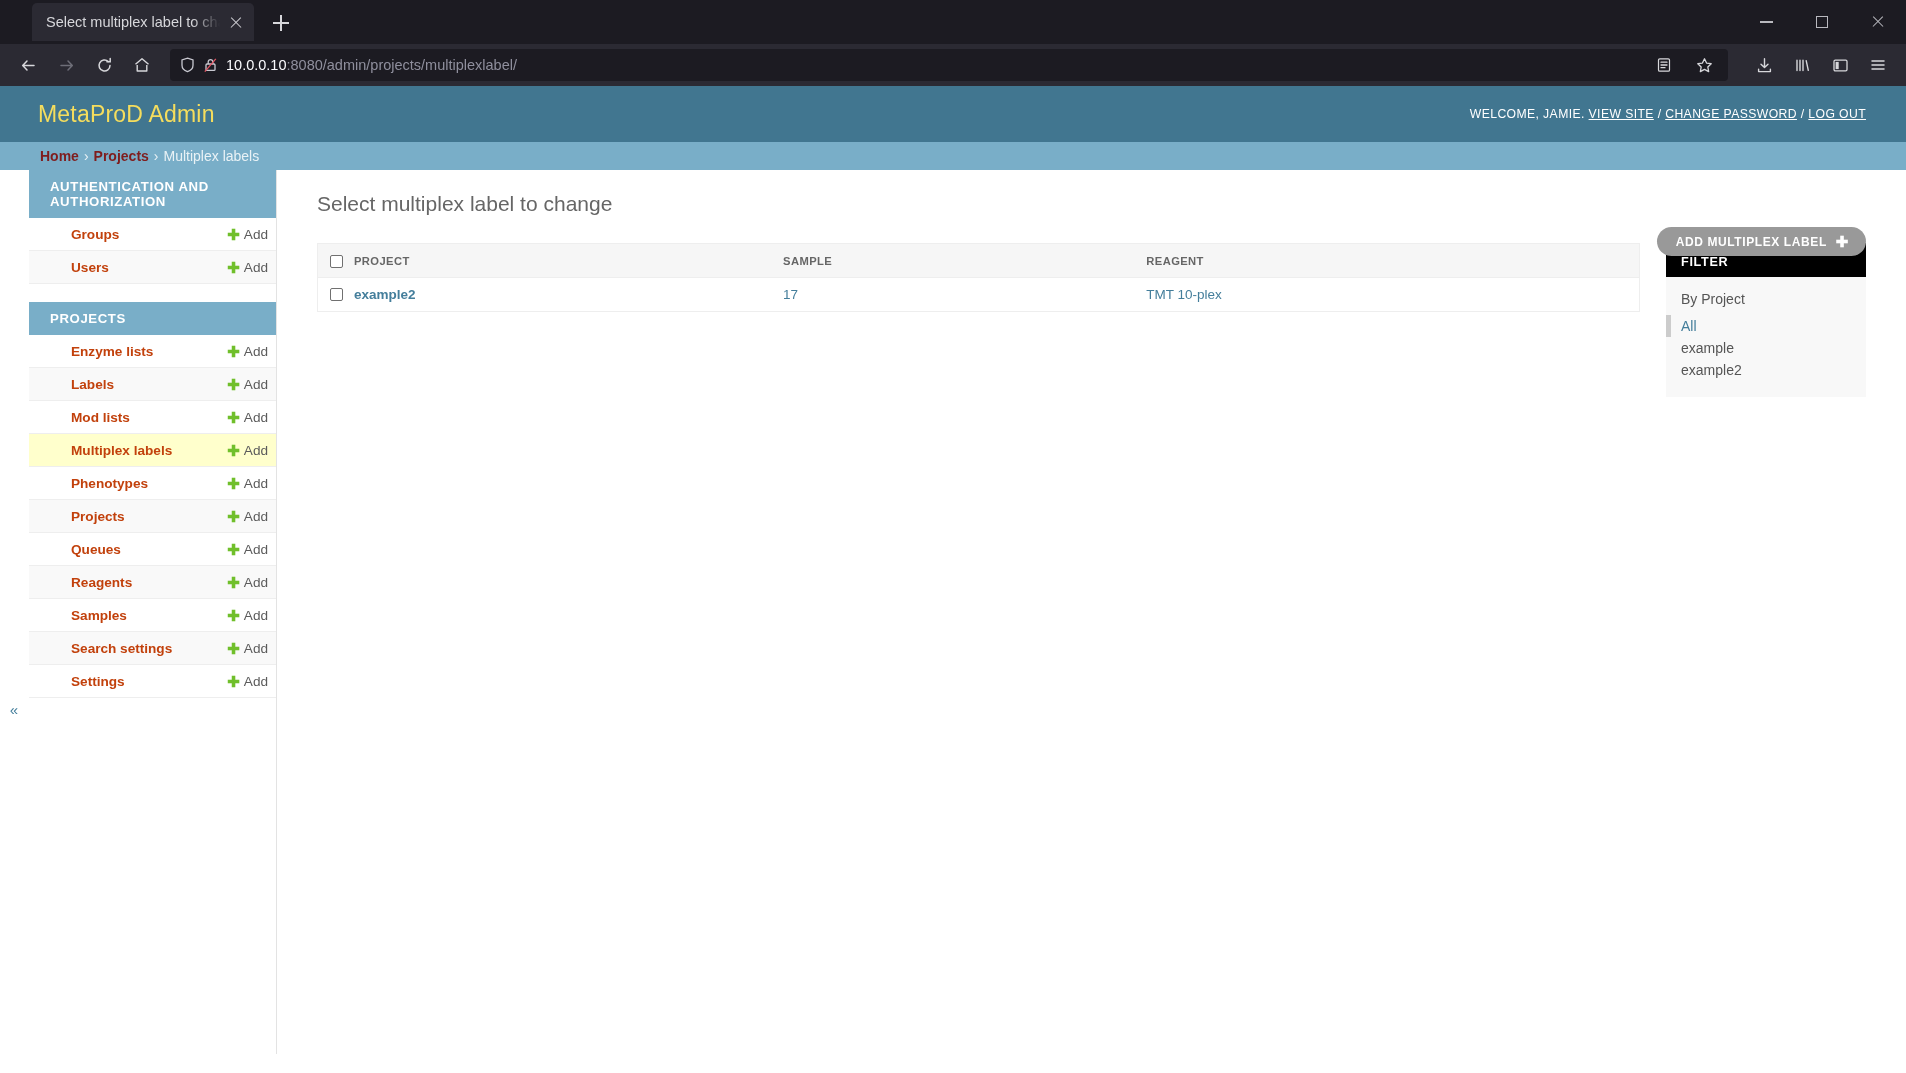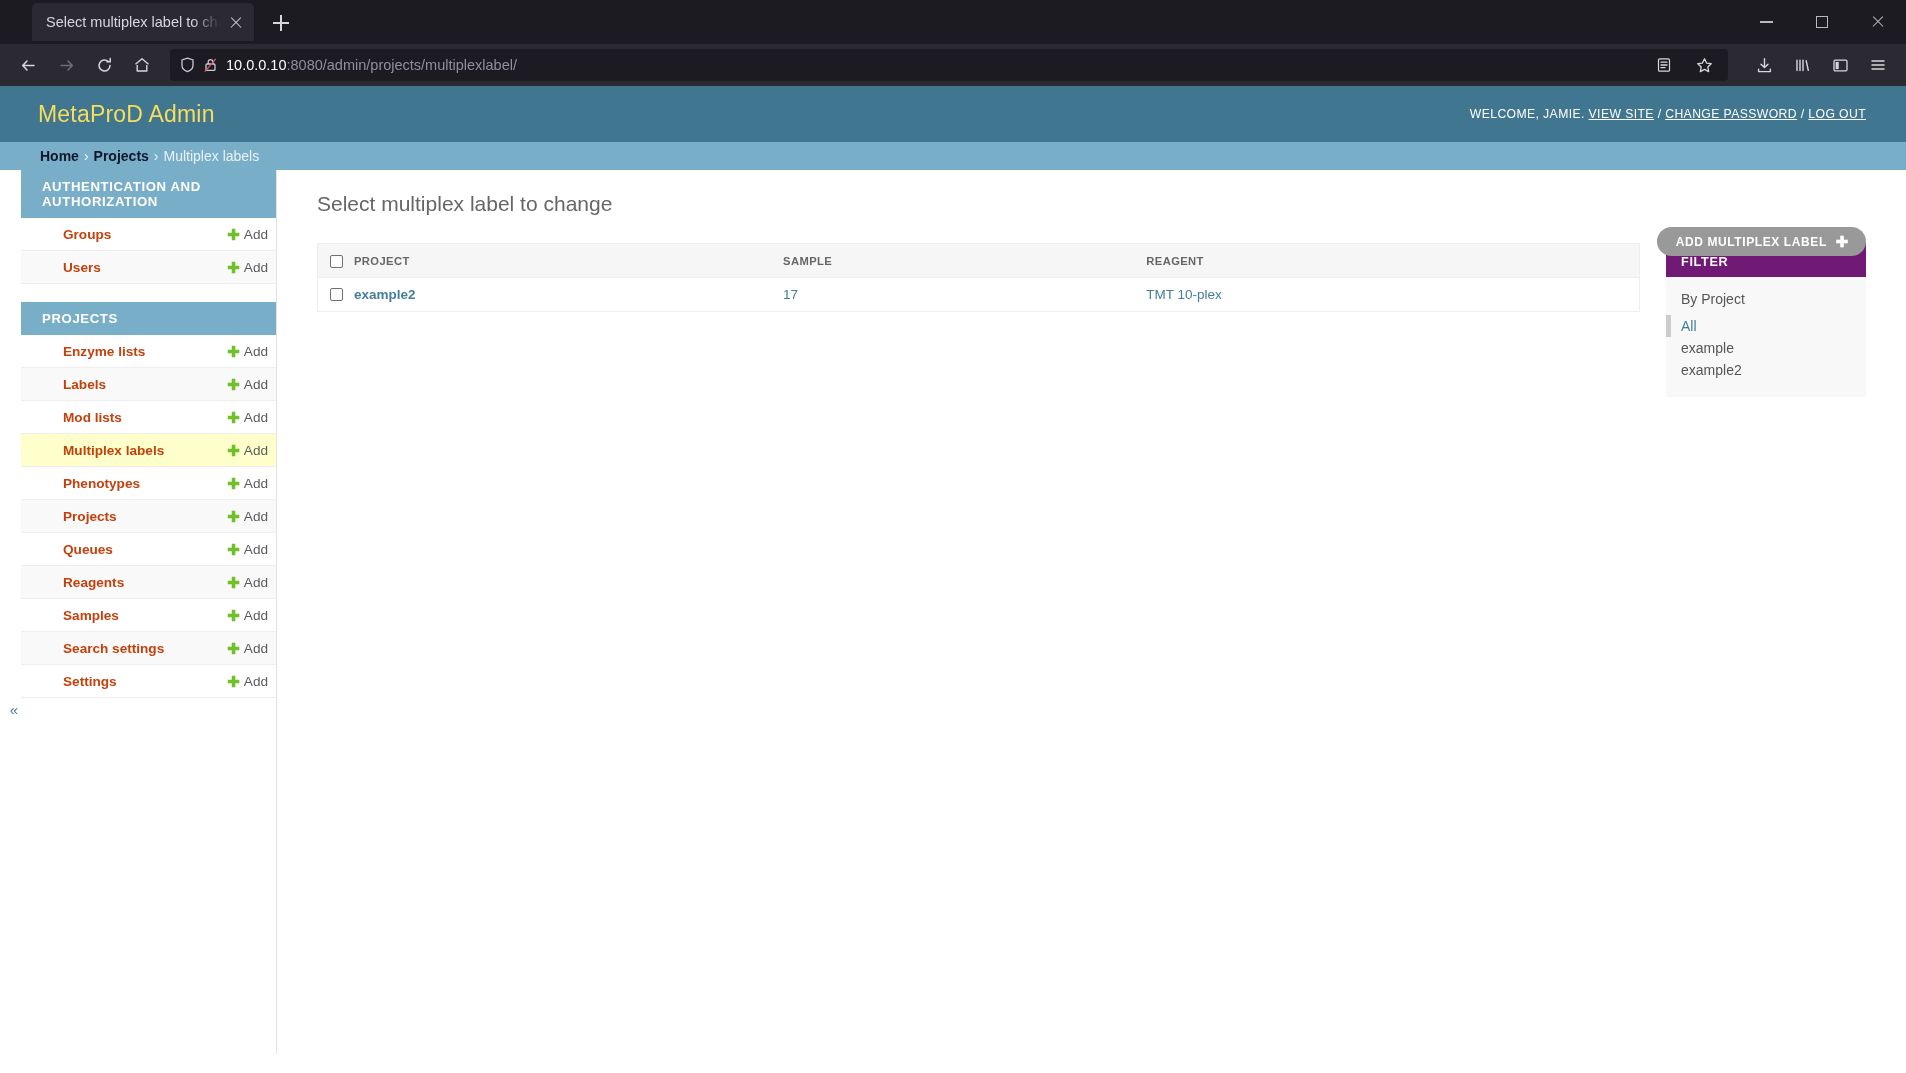--- a/index.html
+++ b/index.html
@@ -79,21 +79,21 @@
     justify-content: space-between; padding: 0 40px 0 38px;
   }
   .branding { color: #f5dd5d; font-size: 23px; font-weight: 300; letter-spacing: .2px; }
   .usertools { color: #fff; font-size: 12.2px; font-weight: normal; letter-spacing: .4px; }
   .usertools a { color: #fff; text-decoration: underline; }
 
   .breadcrumbs {
     background: #79aec8; height: 28px; display: flex; align-items: center;
     padding: 0 40px; color: #fff; font-size: 14px;
   }
-  .breadcrumbs a { color: #0f172a; text-decoration: none; font-weight: bold; }
+  .breadcrumbs a { color: #7f1d1d; text-decoration: none; font-weight: bold; }
   .breadcrumbs .sep { padding: 0 5px; color: #e8f1f5; }
   .breadcrumbs .current { color: #e9f2f6; }
 
   .body-wrap { display: flex; align-items: flex-start; }
 
   
   .sidebar {
     width: 277px; flex: 0 0 277px; background: #fff; border-right: 1px solid #e3e3e3;
     min-height: 884px; padding: 0;
   }
@@ -102,21 +102,21 @@
     width: 100%; height: 20px; font-size: 13.5px; color: #999;
     border: 1px solid #ccc; padding: 1px 5px; font-family: "Liberation Sans", sans-serif;
     background: #fff;
   }
   .filter-input::placeholder { color: #999; }
   .app-caption {
     background: #79aec8; color: #fff; font-size: 13.2px; font-weight: bold;
     letter-spacing: .6px; padding: 9px 0 9px 21px; margin-left: 21px;
     margin-right: 0; text-transform: uppercase;
   }
-  .app-block { margin-left: 0; }
+  .app-block { margin-left: 8px; }
   .model-row {
     display: flex; align-items: center; justify-content: space-between;
     height: 33px; padding: 0 8px 0 42px; border-bottom: 1px solid #eee;
     margin-left: 21px; background: #fff;
   }
   .model-row.alt { background: #f9f9f9; }
   .model-row.current { background: #ffffcc; }
   .model-link { color: #c2410c; font-size: 13.6px; font-weight: bold; text-decoration: none; }
   .add-link { color: #5b5b5b; font-size: 13.6px; text-decoration: none; display: flex;
     align-items: center; gap: 4px; }
@@ -192,21 +192,21 @@
     padding: 11px 10px 11px 10px; font-size: 13.6px; color: #666;
     border: 1px solid #eee; border-top: none; background: #fff;
   }
 
   
   .filter-panel {
     width: 200px; flex: 0 0 200px; margin-left: 26px; background: #f8f8f8;
     border-left: none;
   }
   .filter-head {
-    background: #701a75; color: #fff; font-size: 12.6px; font-weight: bold;
+    background: #000000; color: #fff; font-size: 12.6px; font-weight: bold;
     letter-spacing: .7px; padding: 12px 0 8px 15px;
   }
   .filter-body { padding: 10px 0 16px 0; }
   .filter-title { font-size: 14px; color: #555; padding: 4px 15px 8px 15px; }
   .filter-choices { list-style: none; }
   .filter-choices li { padding: 0; }
   .filter-choices li a {
     display: block; font-size: 14px; color: #555; text-decoration: none;
     padding: 3px 15px 3px 15px;
   }

